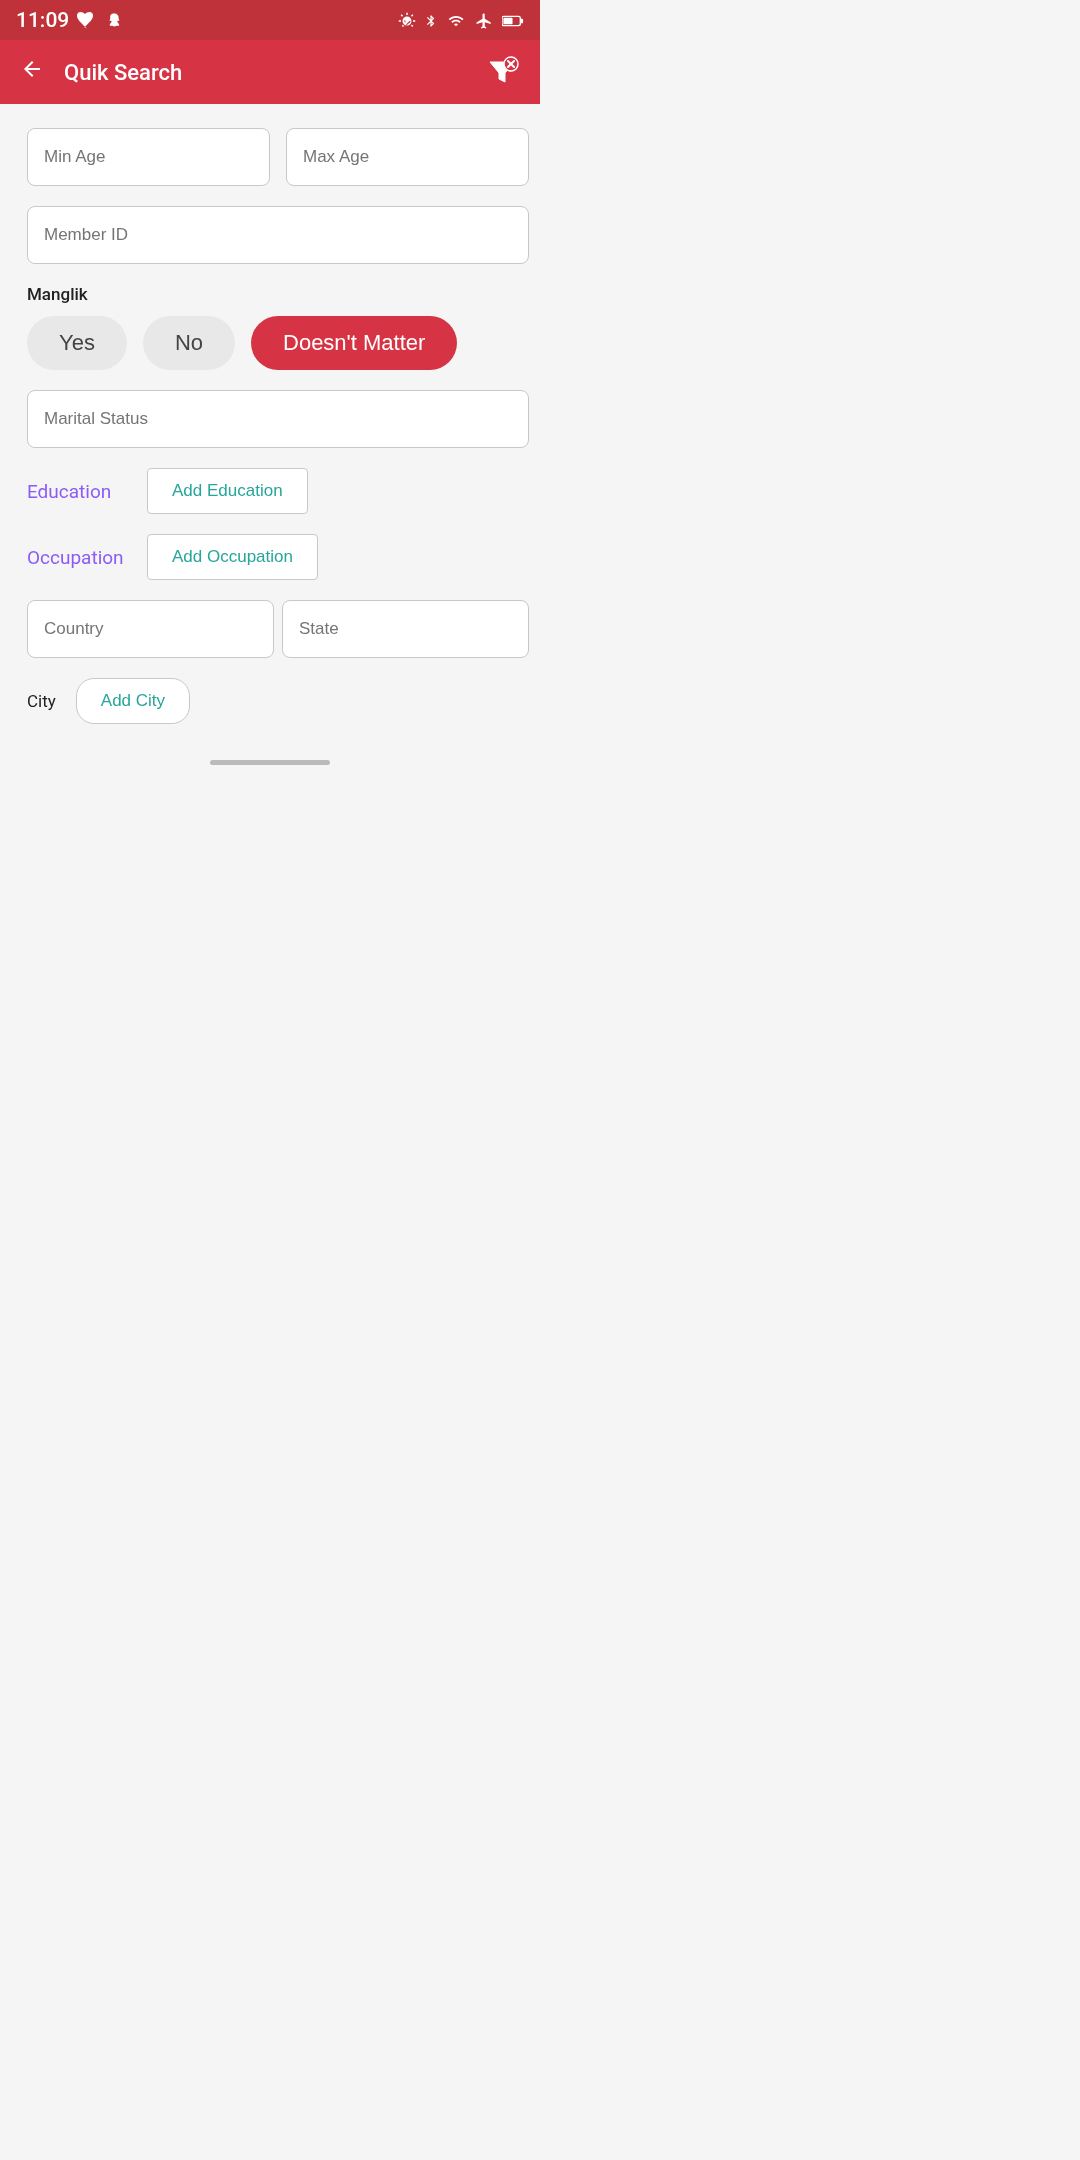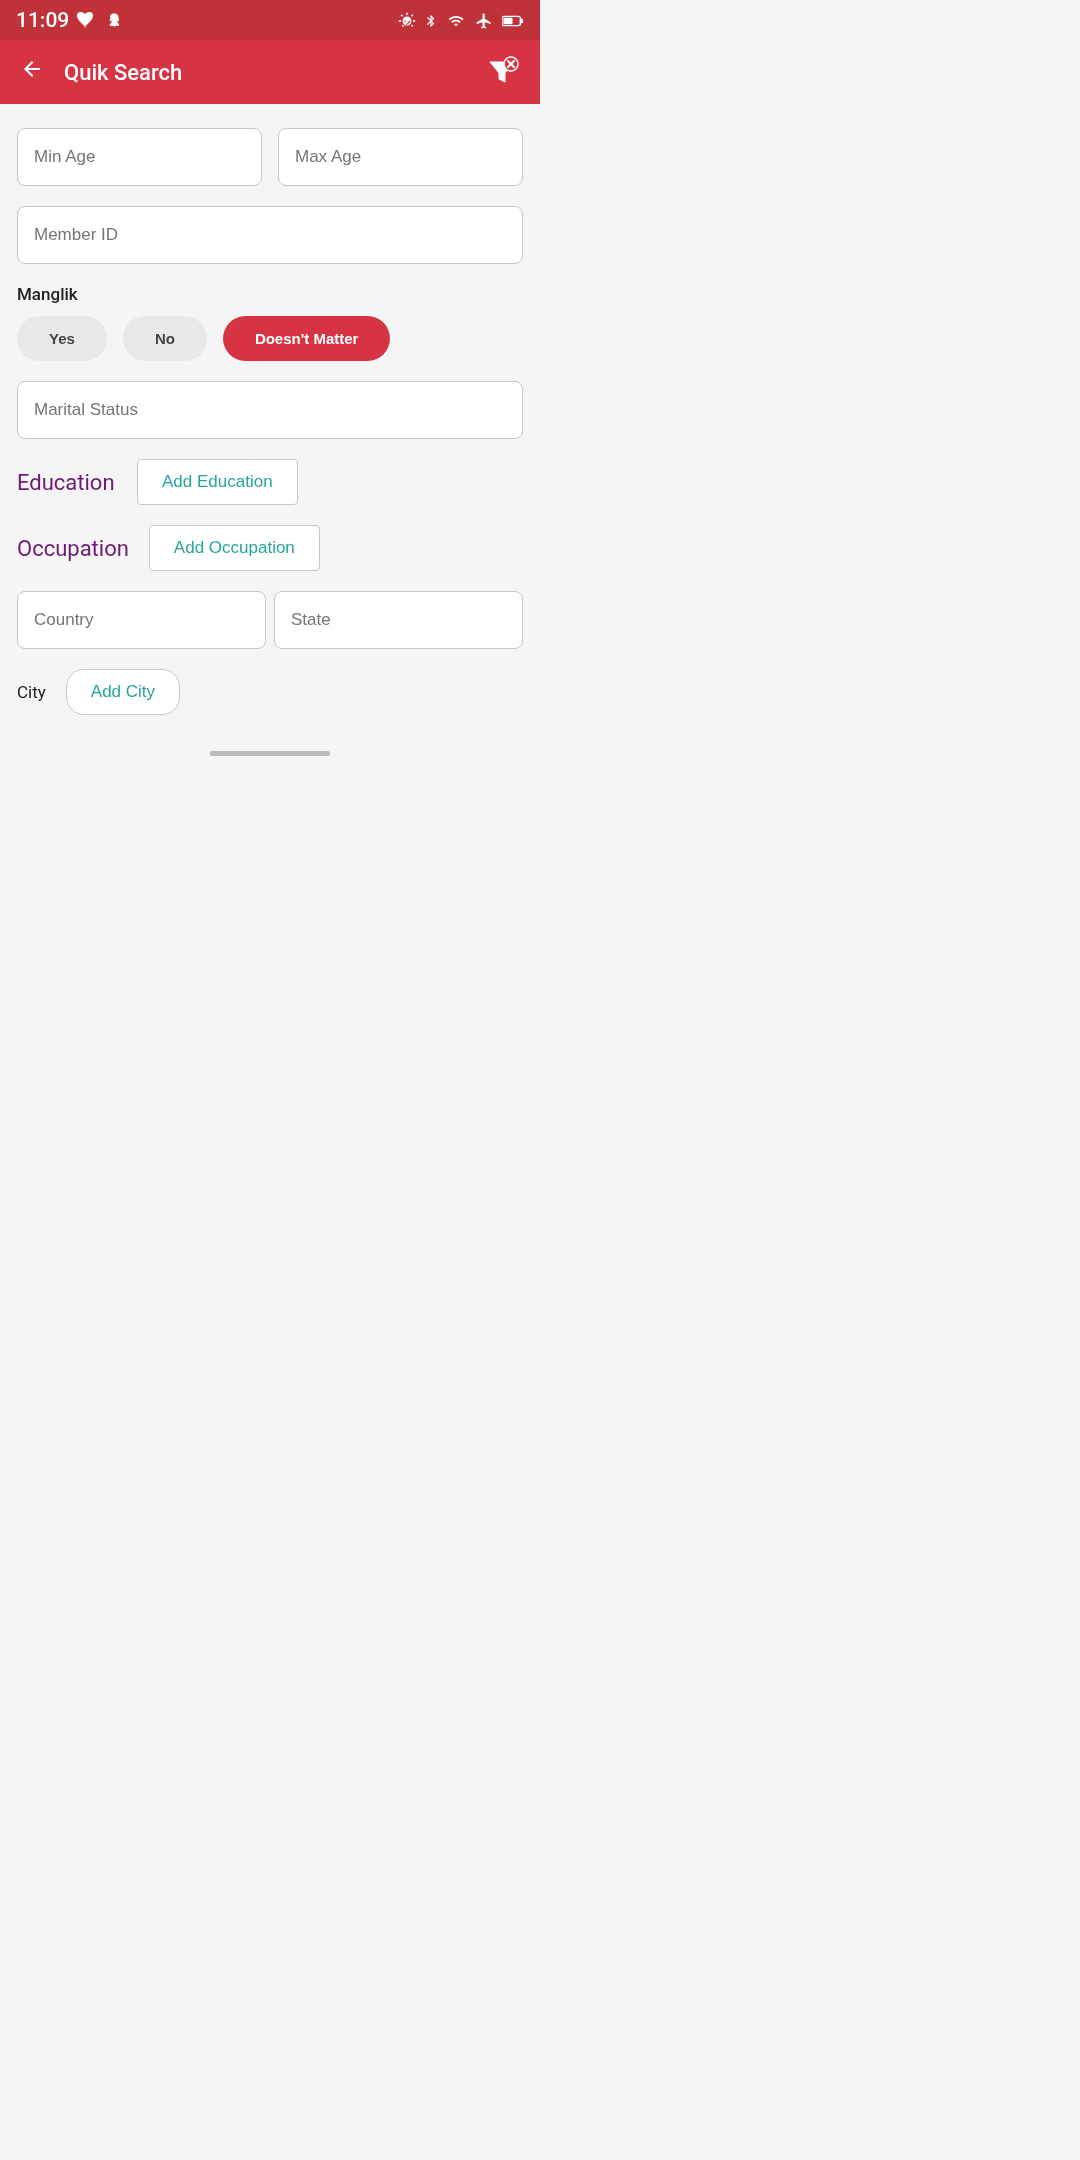--- a/index.html
+++ b/index.html
@@ -75,24 +75,25 @@
       width: 44px;
       height: 44px;
       display: flex;
       align-items: center;
       justify-content: center;
     }
 
     
     .content {
       background: #f5f5f5;
-      padding: 24px 17px;
+      padding: 24px 11px;
       display: flex;
       flex-direction: column;
       gap: 20px;
+      margin-left: 16px;
     }
 
     
     .age-row {
       display: flex;
       gap: 16px;
     }
 
     
     .input-field {
@@ -124,23 +125,23 @@
     }
     .manglik-options {
       display: flex;
       gap: 16px;
       align-items: center;
     }
     .manglik-btn {
       border: none;
       border-radius: 50px;
       padding: 14px 32px;
-      font-size: 15px;
-      cursor: pointer;
-      font-weight: 700;
+      font-size: 22px;
+      cursor: pointer;
+      font-weight: 400;
     }
     .manglik-btn.inactive {
       background: #e8e8e8;
       color: #444;
     }
     .manglik-btn.active {
       background: #d63444;
       color: white;
     }
 
@@ -149,22 +150,22 @@
       width: 100%;
     }
 
     
     .tag-row {
       display: flex;
       align-items: center;
       gap: 20px;
     }
     .tag-label {
-      font-size: 22px;
-      color: #701a75;
+      font-size: 19px;
+      color: #8b5cf6;
       font-weight: 400;
       min-width: 100px;
     }
     .tag-btn {
       background: white;
       border: 1.5px solid #c8c8c8;
       border-radius: 4px;
       padding: 12px 24px;
       font-size: 17px;
       color: #26a69a;

